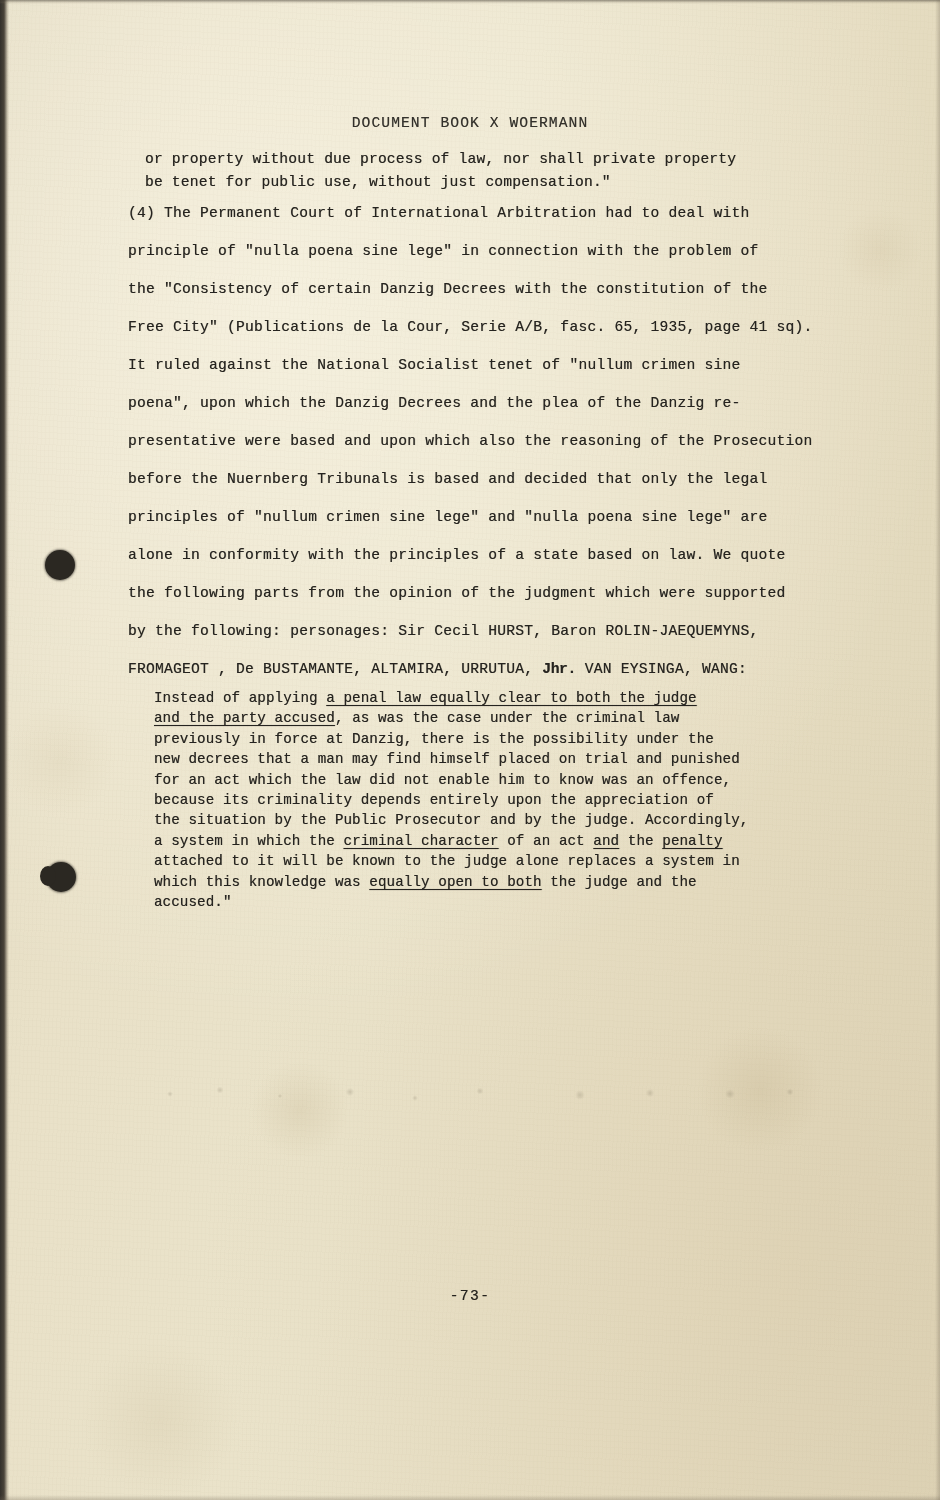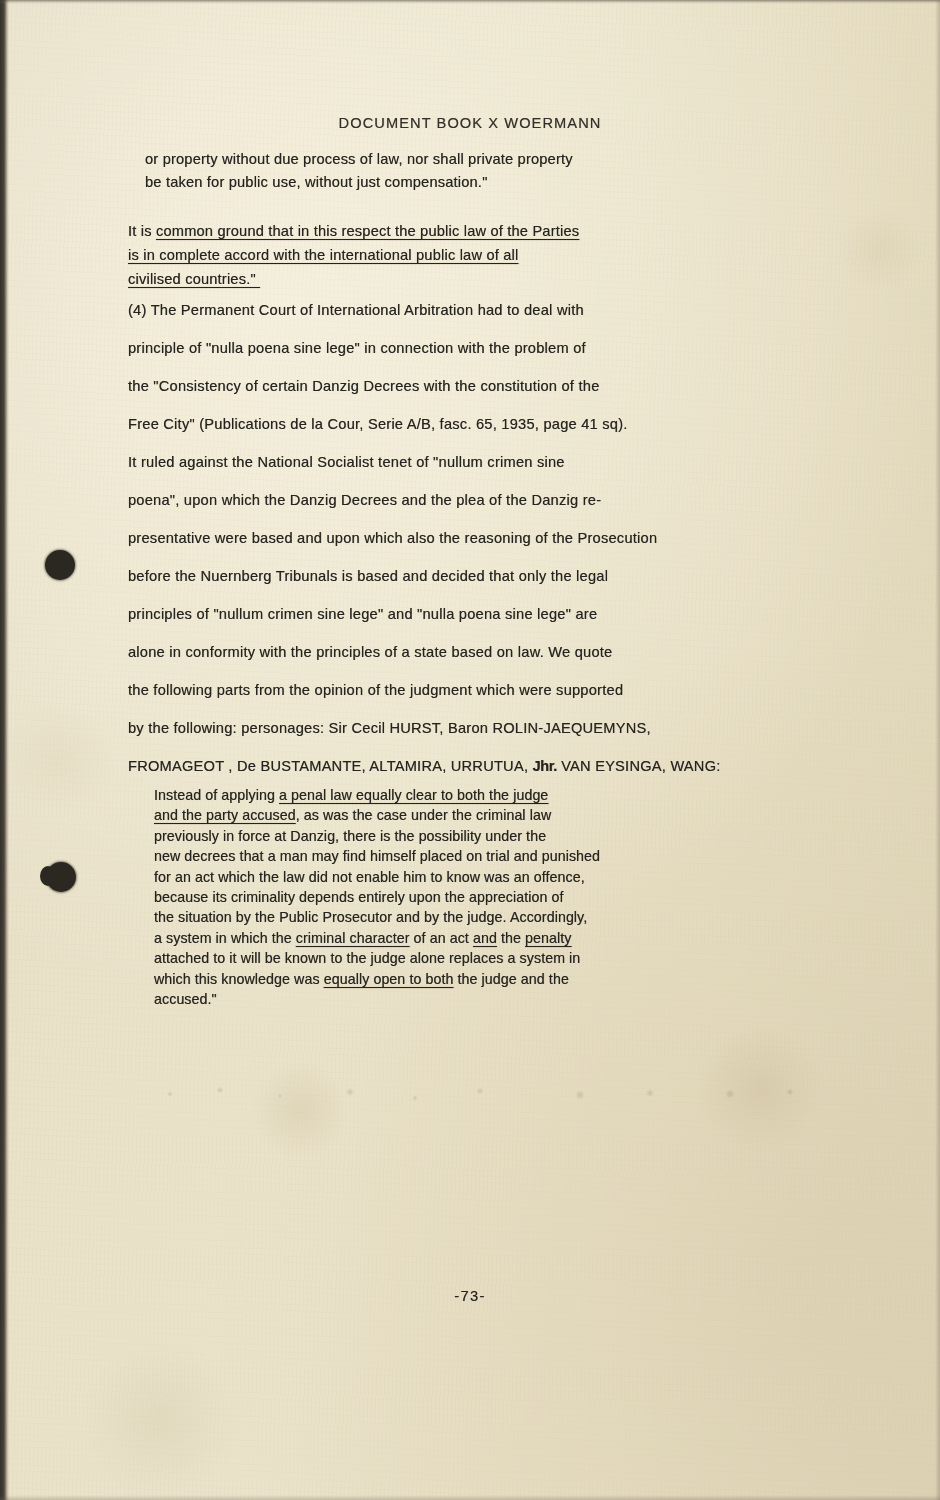--- a/index.html
+++ b/index.html
@@ -91,21 +91,21 @@
     position: absolute;
     left: -6px; top: 4px;
     width: 16px; height: 20px;
     border-radius: 50%;
     background: #2b2822;
   }
 
   
   .typed {
     color: #25231f;
-    font-family: Liberation Sans, sans-serif;
+    font-family: Liberation Mono, monospace;
     text-shadow:
       0.4px 0 0 rgba(40,38,32,0.28),
       0 0.4px 0 rgba(40,38,32,0.22),
       -0.3px -0.3px 0 rgba(60,56,46,0.14);
     white-space: pre-wrap;
   }
 
   #header {
     position: absolute;
     left: 0;
@@ -222,25 +222,22 @@
   <div id="bottom-edge"></div>
 
   <div class="punch" id="punch-1"></div>
   <div class="punch" id="punch-2"></div>
 
   <div id="header" class="typed">DOCUMENT BOOK X WOERMANN</div>
 
   <div id="body-col">
 
     <div id="quote-top" class="typed blk">or property without due process of law, nor shall private property
-be taken for public use, without just compensation."</div>
-
-    <div id="common-ground" class="typed blk"><span>It is </span><span class="u">common ground that in this respect the public law of the Parties
-is in complete accord with the international public law of all
-civilised countries." </span></div>
+be tenet for public use, without just compensation."</div>
+
 
 
     <div id="para-four" class="typed blk wide"><span>(4) The Permanent Court of International Arbitration had to deal with
 principle of "nulla poena sine lege" in connection with the problem of
 the "Consistency of certain Danzig Decrees with the constitution of the
 Free City" (Publications de la Cour, Serie A/B, fasc. 65, 1935, page 41 sq).
 It ruled against the National Socialist tenet of "nullum crimen sine
 poena", upon which the Danzig Decrees and the plea of the Danzig re-
 presentative were based and upon which also the reasoning of the Prosecution
 before the Nuernberg Tribunals is based and decided that only the legal

